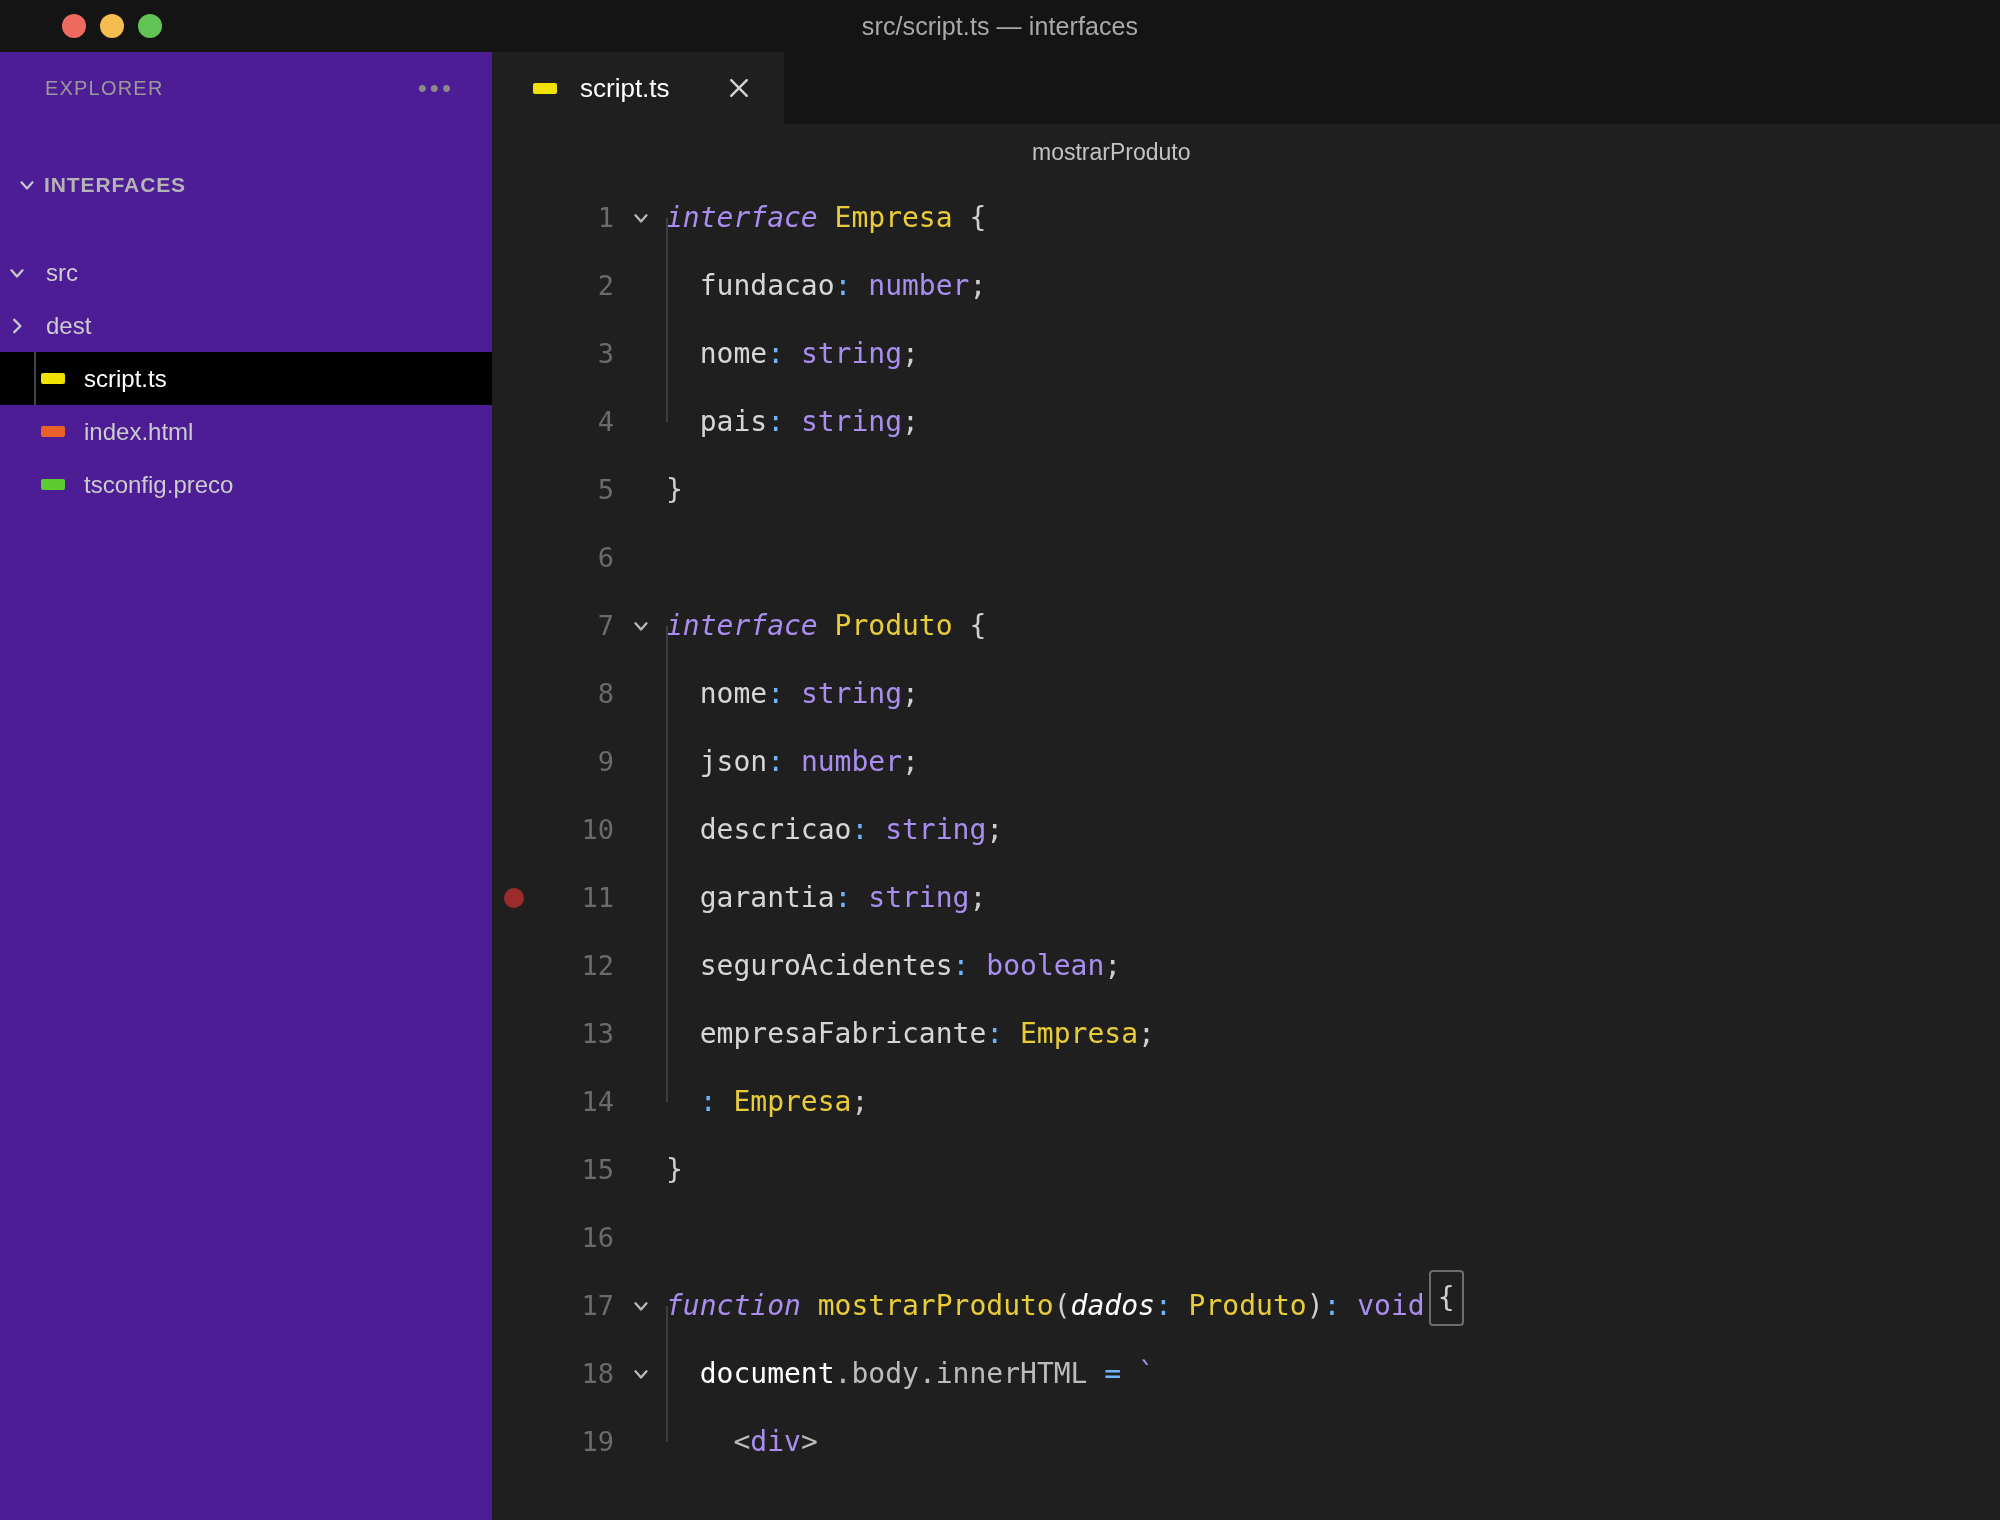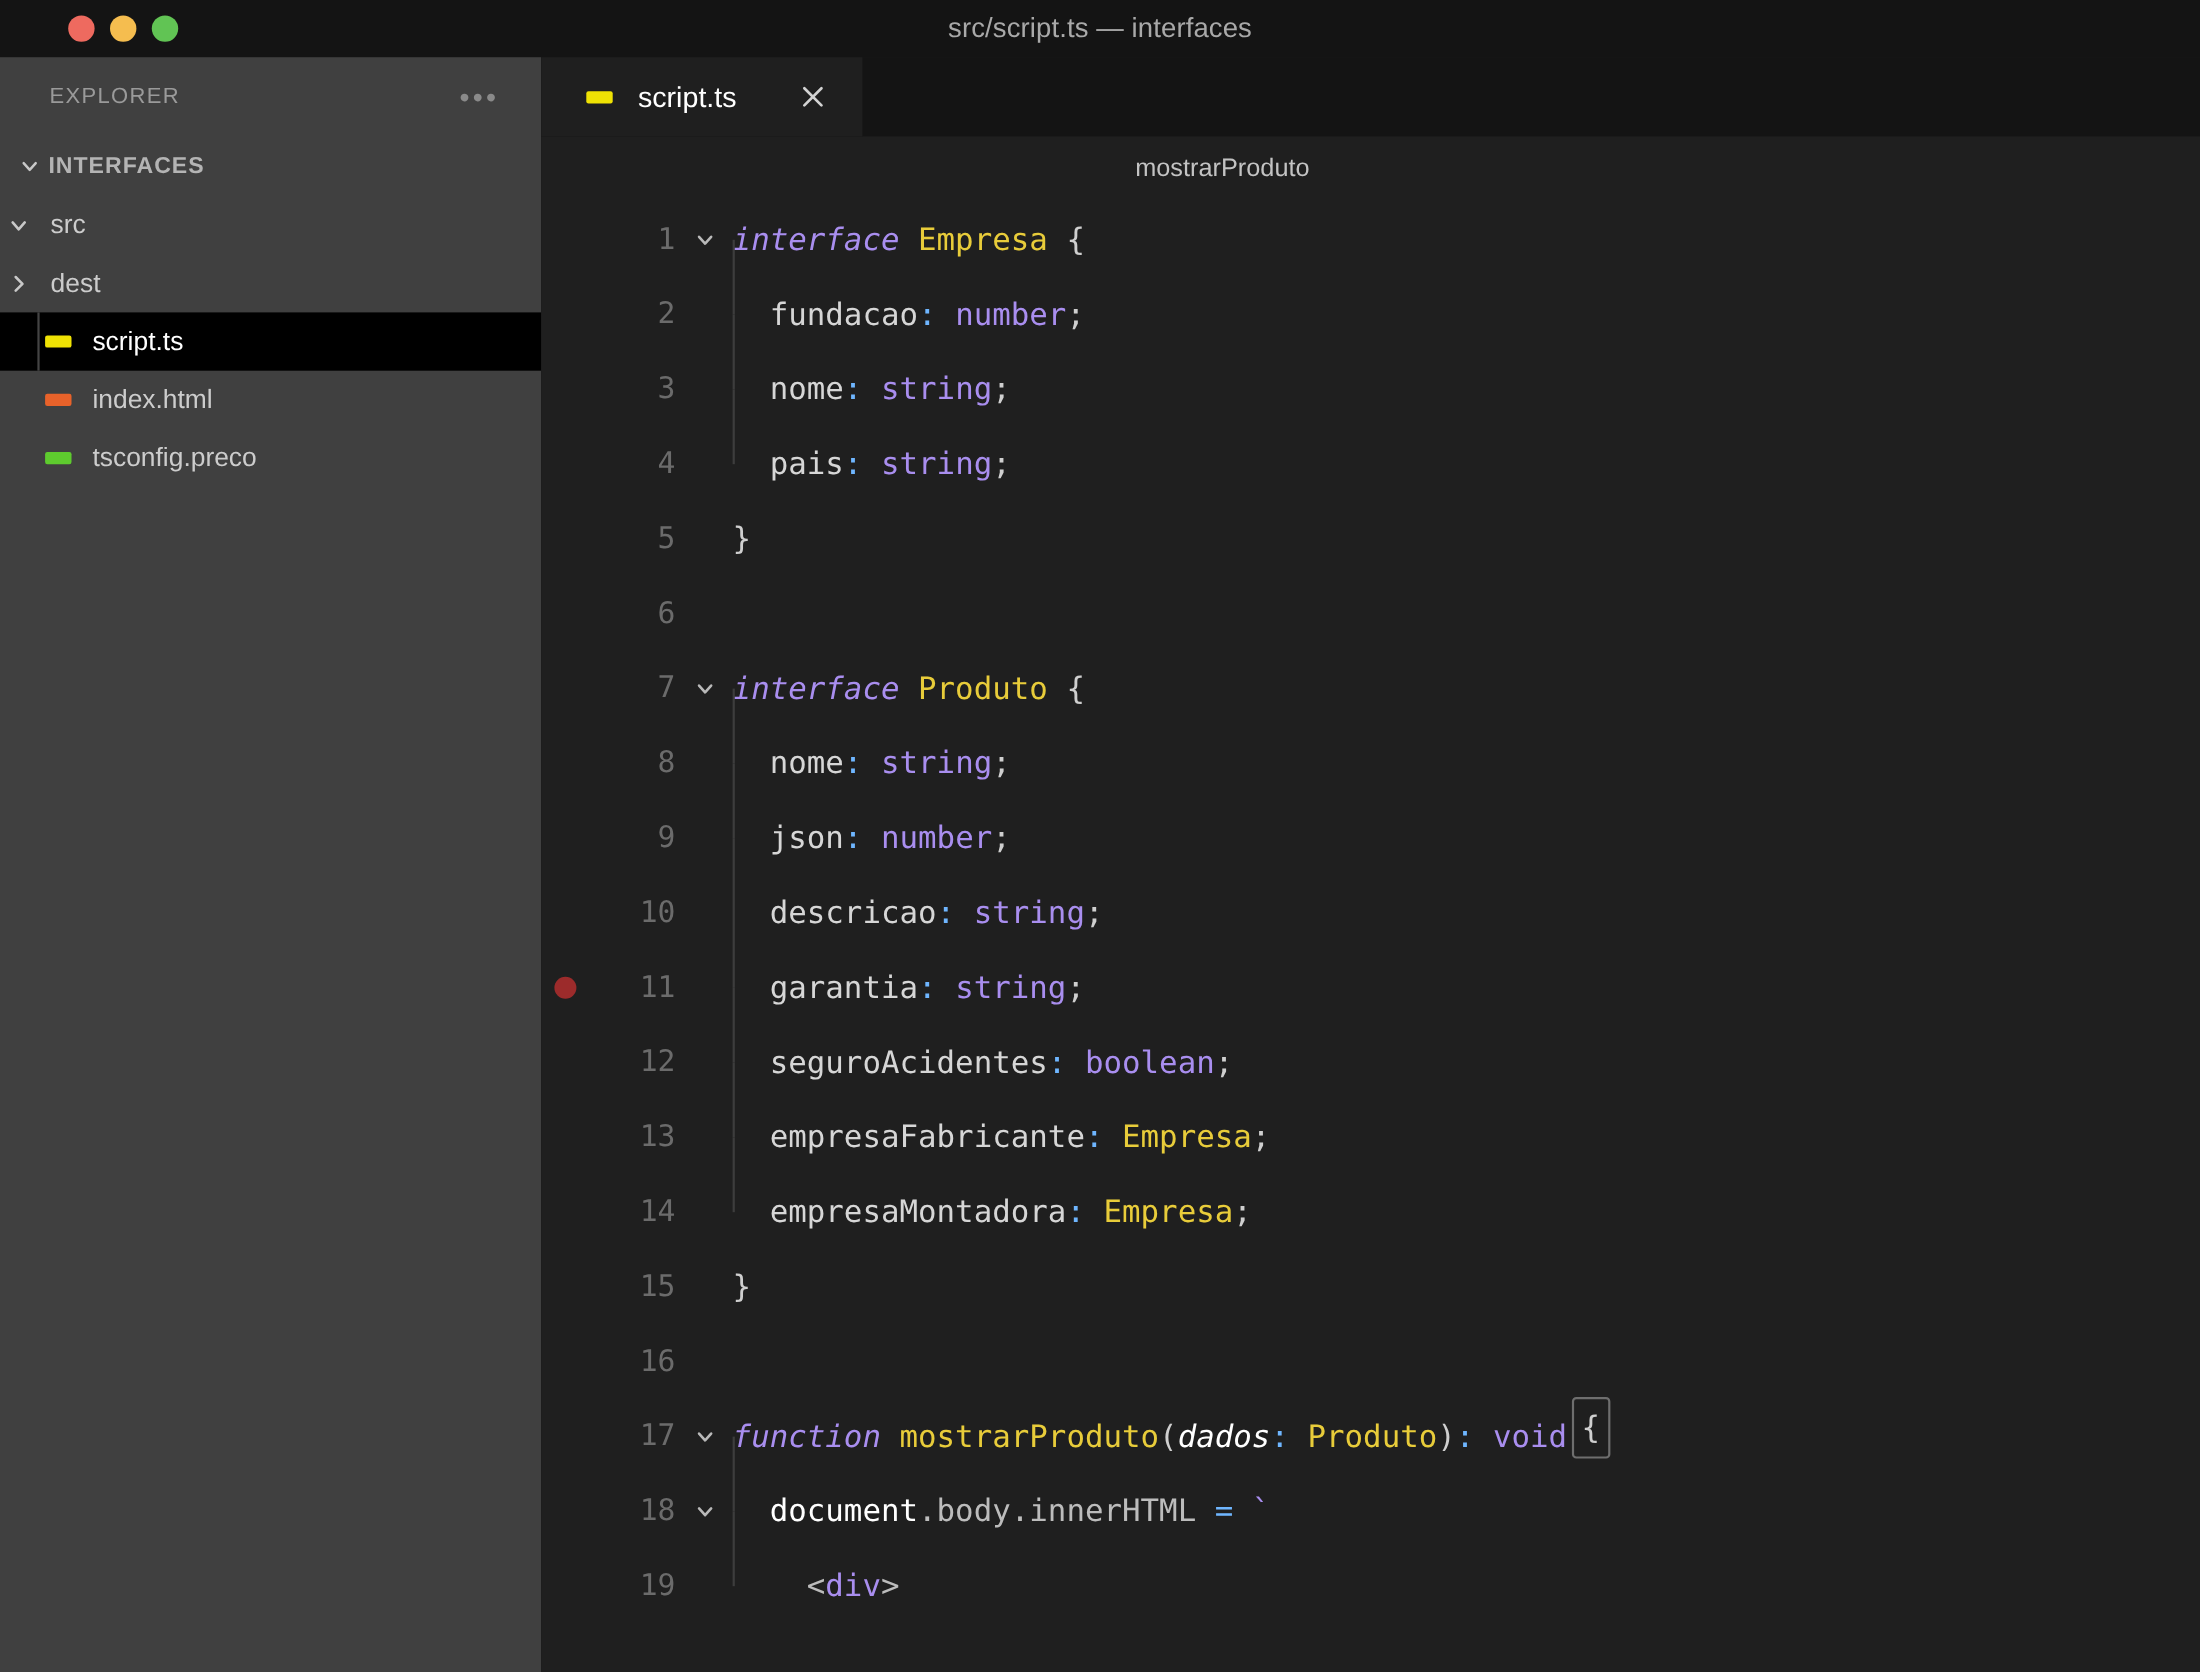--- a/index.html
+++ b/index.html
@@ -25,22 +25,22 @@
   #window-title {
     position:absolute; left:0; right:0; text-align:center;
     font-size:25px; color:#a9a9a9; letter-spacing:.1px;
     pointer-events:none;
   }
 
   #body { flex:1; display:flex; min-height:0; }
 
   
   #sidebar {
-    width:492px; flex:0 0 492px; background:#404040;
-    display:flex; flex-direction:column; position:relative;
+    width:492px; flex:0 0 492px; background:#4c1d95;
+    display:flex; flex-direction:column; position:relative;gap:34px;
   }
   #sb-header {
     height:72px; display:flex; align-items:center;
     padding:0 34px 0 45px; justify-content:space-between;
   }
   #sb-title { font-size:20px; letter-spacing:1.2px; color:#9a9a9a; }
   #sb-dots {
     font-size:26px; color:#8a8a8a; letter-spacing:3px;
     line-height:10px; cursor:pointer; padding:6px 4px;
   }
@@ -239,21 +239,21 @@
           <div class="line"><span class="bp"></span><span class="lnum">6</span><span class="fold"></span><span class="code-text"></span></div>
           <div class="line"><span class="bp"></span><span class="lnum">7</span><span class="fold"><svg width="22" height="22" viewBox="0 0 16 16">
                 <path d="M4 6 L8 10.5 L12 6" fill="none" stroke="currentColor" stroke-width="1.7" stroke-linecap="round" stroke-linejoin="round"></path>
               </svg></span><span class="code-text"><span class="kw">interface</span><span class="punc">&nbsp;</span><span class="typ">Produto</span><span class="punc">&nbsp;</span><span class="punc">{</span></span></div>
           <div class="line"><span class="bp"></span><span class="lnum">8</span><span class="fold"></span><span class="code-text"><span class="ind">&nbsp;&nbsp;</span><span class="prop">nome</span><span class="colon">:</span><span class="punc">&nbsp;</span><span class="tvar">string</span><span class="punc">;</span></span></div>
           <div class="line"><span class="bp"></span><span class="lnum">9</span><span class="fold"></span><span class="code-text"><span class="ind">&nbsp;&nbsp;</span><span class="prop">json</span><span class="colon">:</span><span class="punc">&nbsp;</span><span class="tvar">number</span><span class="punc">;</span></span></div>
           <div class="line"><span class="bp"></span><span class="lnum">10</span><span class="fold"></span><span class="code-text"><span class="ind">&nbsp;&nbsp;</span><span class="prop">descricao</span><span class="colon">:</span><span class="punc">&nbsp;</span><span class="tvar">string</span><span class="punc">;</span></span></div>
           <div class="line"><span class="bp"><span class="dot"></span></span><span class="lnum">11</span><span class="fold"></span><span class="code-text"><span class="ind">&nbsp;&nbsp;</span><span class="prop">garantia</span><span class="colon">:</span><span class="punc">&nbsp;</span><span class="tvar">string</span><span class="punc">;</span></span></div>
           <div class="line"><span class="bp"></span><span class="lnum">12</span><span class="fold"></span><span class="code-text"><span class="ind">&nbsp;&nbsp;</span><span class="prop">seguroAcidentes</span><span class="colon">:</span><span class="punc">&nbsp;</span><span class="tvar">boolean</span><span class="punc">;</span></span></div>
           <div class="line"><span class="bp"></span><span class="lnum">13</span><span class="fold"></span><span class="code-text"><span class="ind">&nbsp;&nbsp;</span><span class="prop">empresaFabricante</span><span class="colon">:</span><span class="punc">&nbsp;</span><span class="typ">Empresa</span><span class="punc">;</span></span></div>
-          <div class="line"><span class="bp"></span><span class="lnum">14</span><span class="fold"></span><span class="code-text"><span class="ind">&nbsp;&nbsp;</span><span class="prop">empresaMontadora</span><span class="colon">:</span><span class="punc">&nbsp;</span><span class="typ">Empresa</span><span class="punc">;</span></span></div>
+          <div class="line"><span class="bp"></span><span class="lnum">14</span><span class="fold"></span><span class="code-text"><span class="ind">&nbsp;&nbsp;</span><span class="colon">:</span><span class="punc">&nbsp;</span><span class="typ">Empresa</span><span class="punc">;</span></span></div>
           <div class="line"><span class="bp"></span><span class="lnum">15</span><span class="fold"></span><span class="code-text"><span class="punc">}</span></span></div>
           <div class="line"><span class="bp"></span><span class="lnum">16</span><span class="fold"></span><span class="code-text"></span></div>
           <div class="line"><span class="bp"></span><span class="lnum">17</span><span class="fold"><svg width="22" height="22" viewBox="0 0 16 16">
                 <path d="M4 6 L8 10.5 L12 6" fill="none" stroke="currentColor" stroke-width="1.7" stroke-linecap="round" stroke-linejoin="round"></path>
               </svg></span><span class="code-text"><span class="kw">function</span><span class="punc">&nbsp;</span><span class="typ">mostrarProduto</span><span class="punc">(</span><span class="plain italic">dados</span><span class="colon">:</span><span class="punc">&nbsp;</span><span class="typ">Produto</span><span class="punc">)</span><span class="colon">:</span><span class="punc">&nbsp;</span><span class="tvar">void</span><span class="punc brkbox">{</span></span></div>
           <div class="line"><span class="bp"></span><span class="lnum">18</span><span class="fold"><svg width="22" height="22" viewBox="0 0 16 16">
                 <path d="M4 6 L8 10.5 L12 6" fill="none" stroke="currentColor" stroke-width="1.7" stroke-linecap="round" stroke-linejoin="round"></path>
               </svg></span><span class="code-text"><span class="ind">&nbsp;&nbsp;</span><span class="plain">document</span><span class="dim">.</span><span class="dim">body</span><span class="dim">.</span><span class="dim">innerHTML</span><span class="punc">&nbsp;</span><span class="op">=</span><span class="punc">&nbsp;</span><span class="tvar">`</span></span></div>
           <div class="line"><span class="bp"></span><span class="lnum">19</span><span class="fold"></span><span class="code-text"><span class="ind">&nbsp;&nbsp;&nbsp;&nbsp;</span><span class="dim">&lt;</span><span class="tvar">div</span><span class="dim">&gt;</span></span></div>
         </div>

